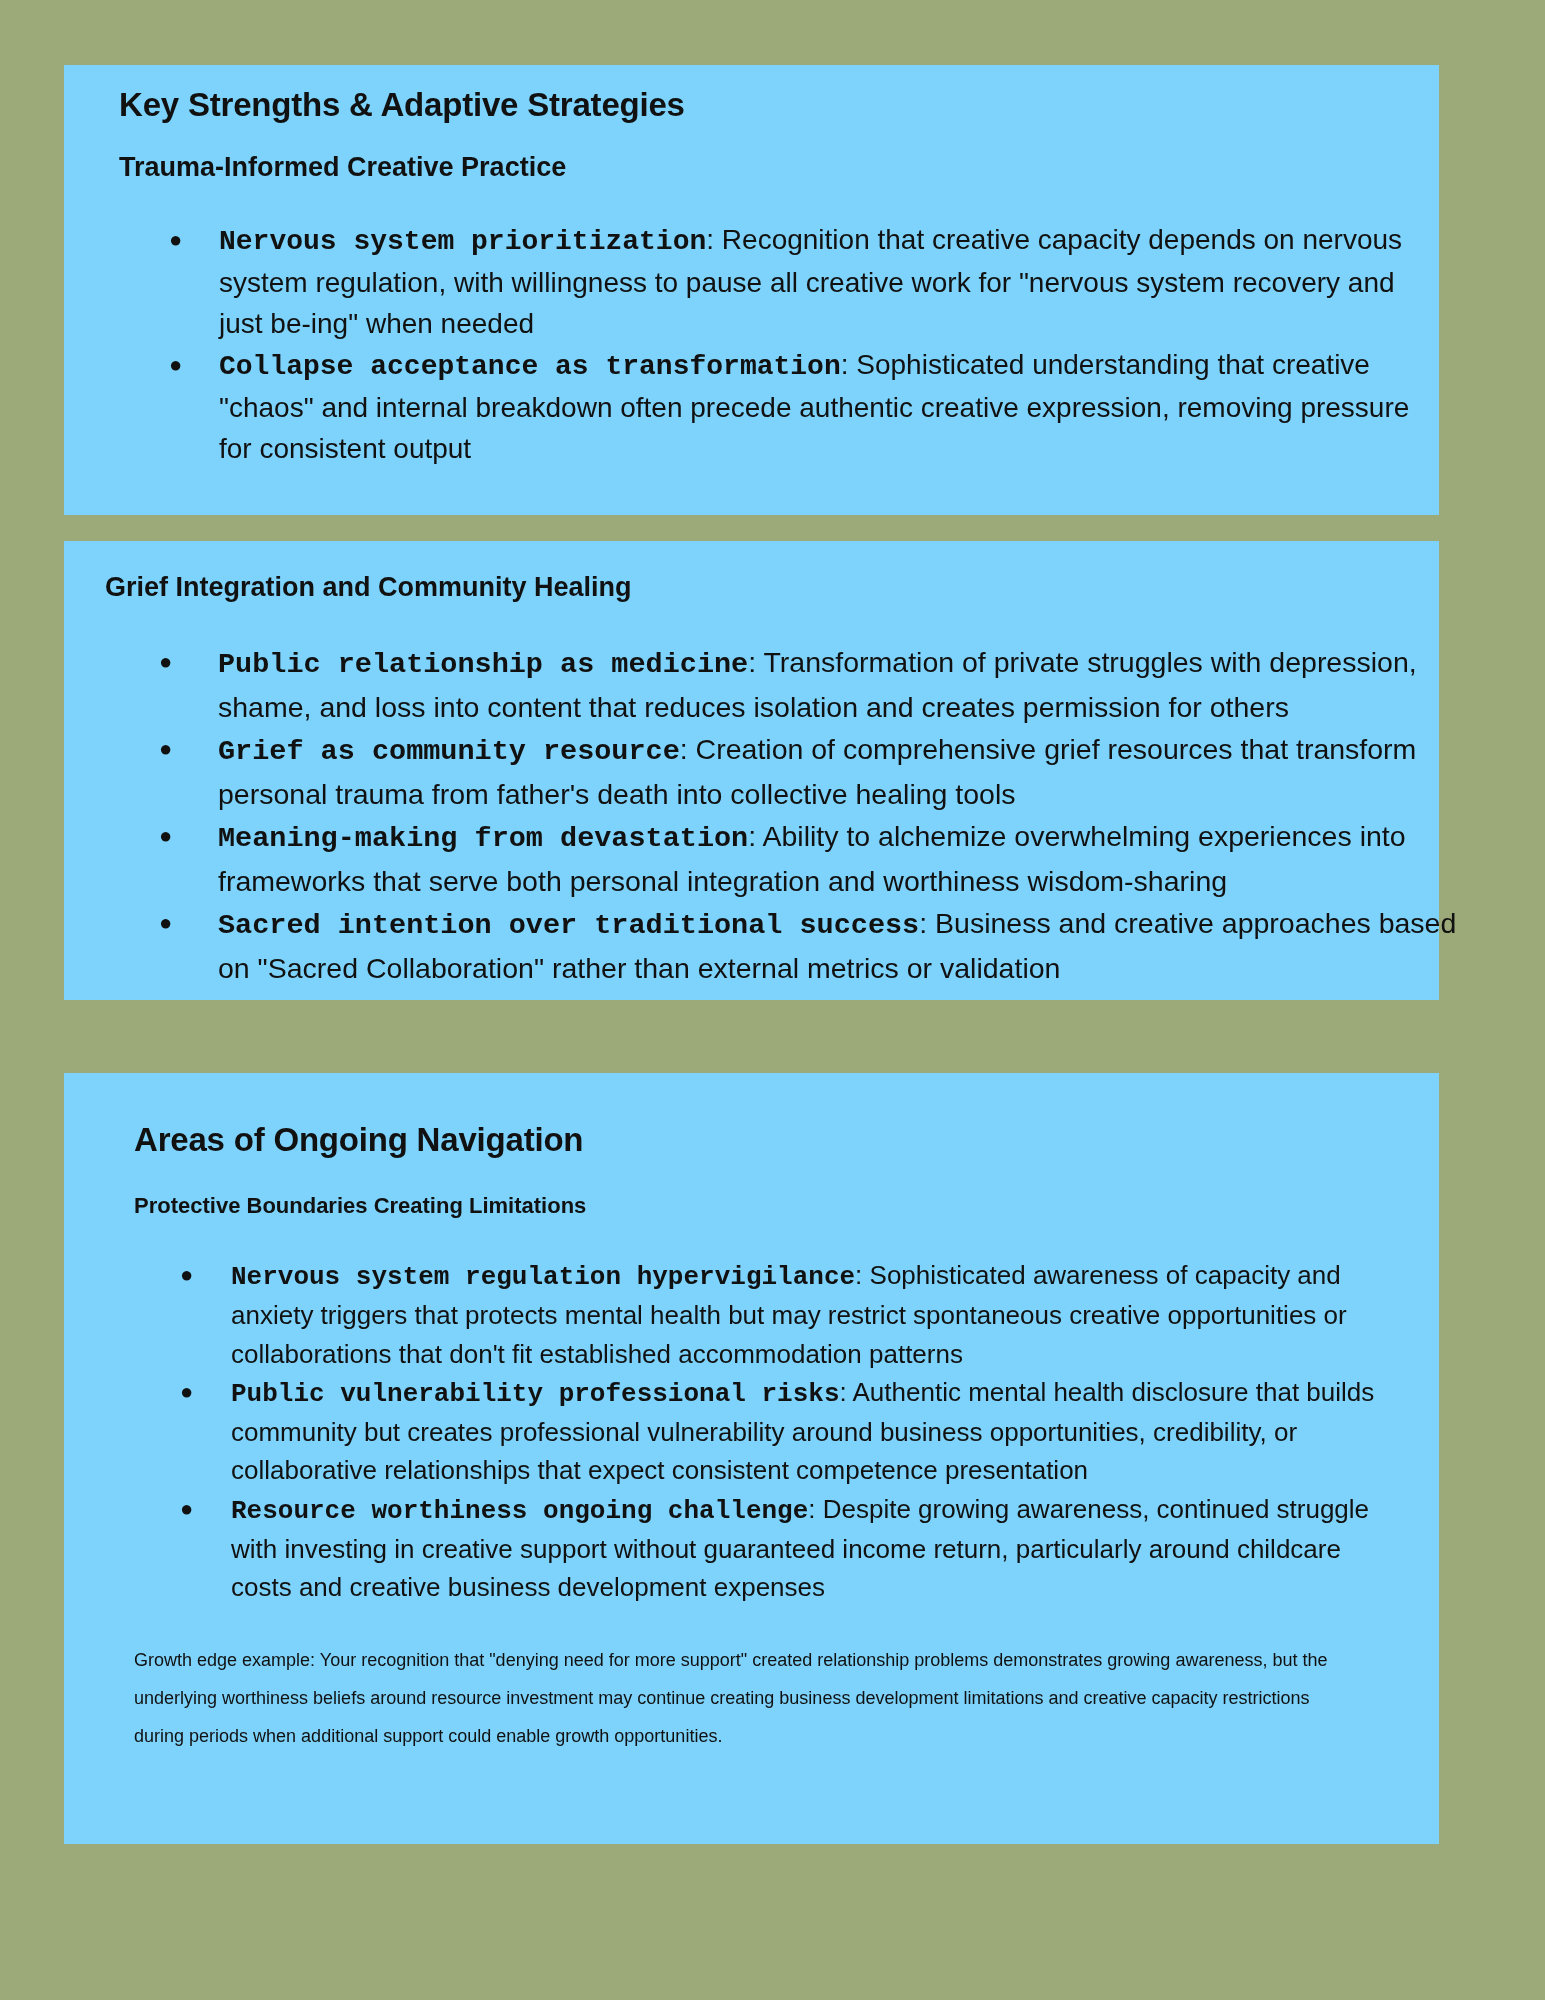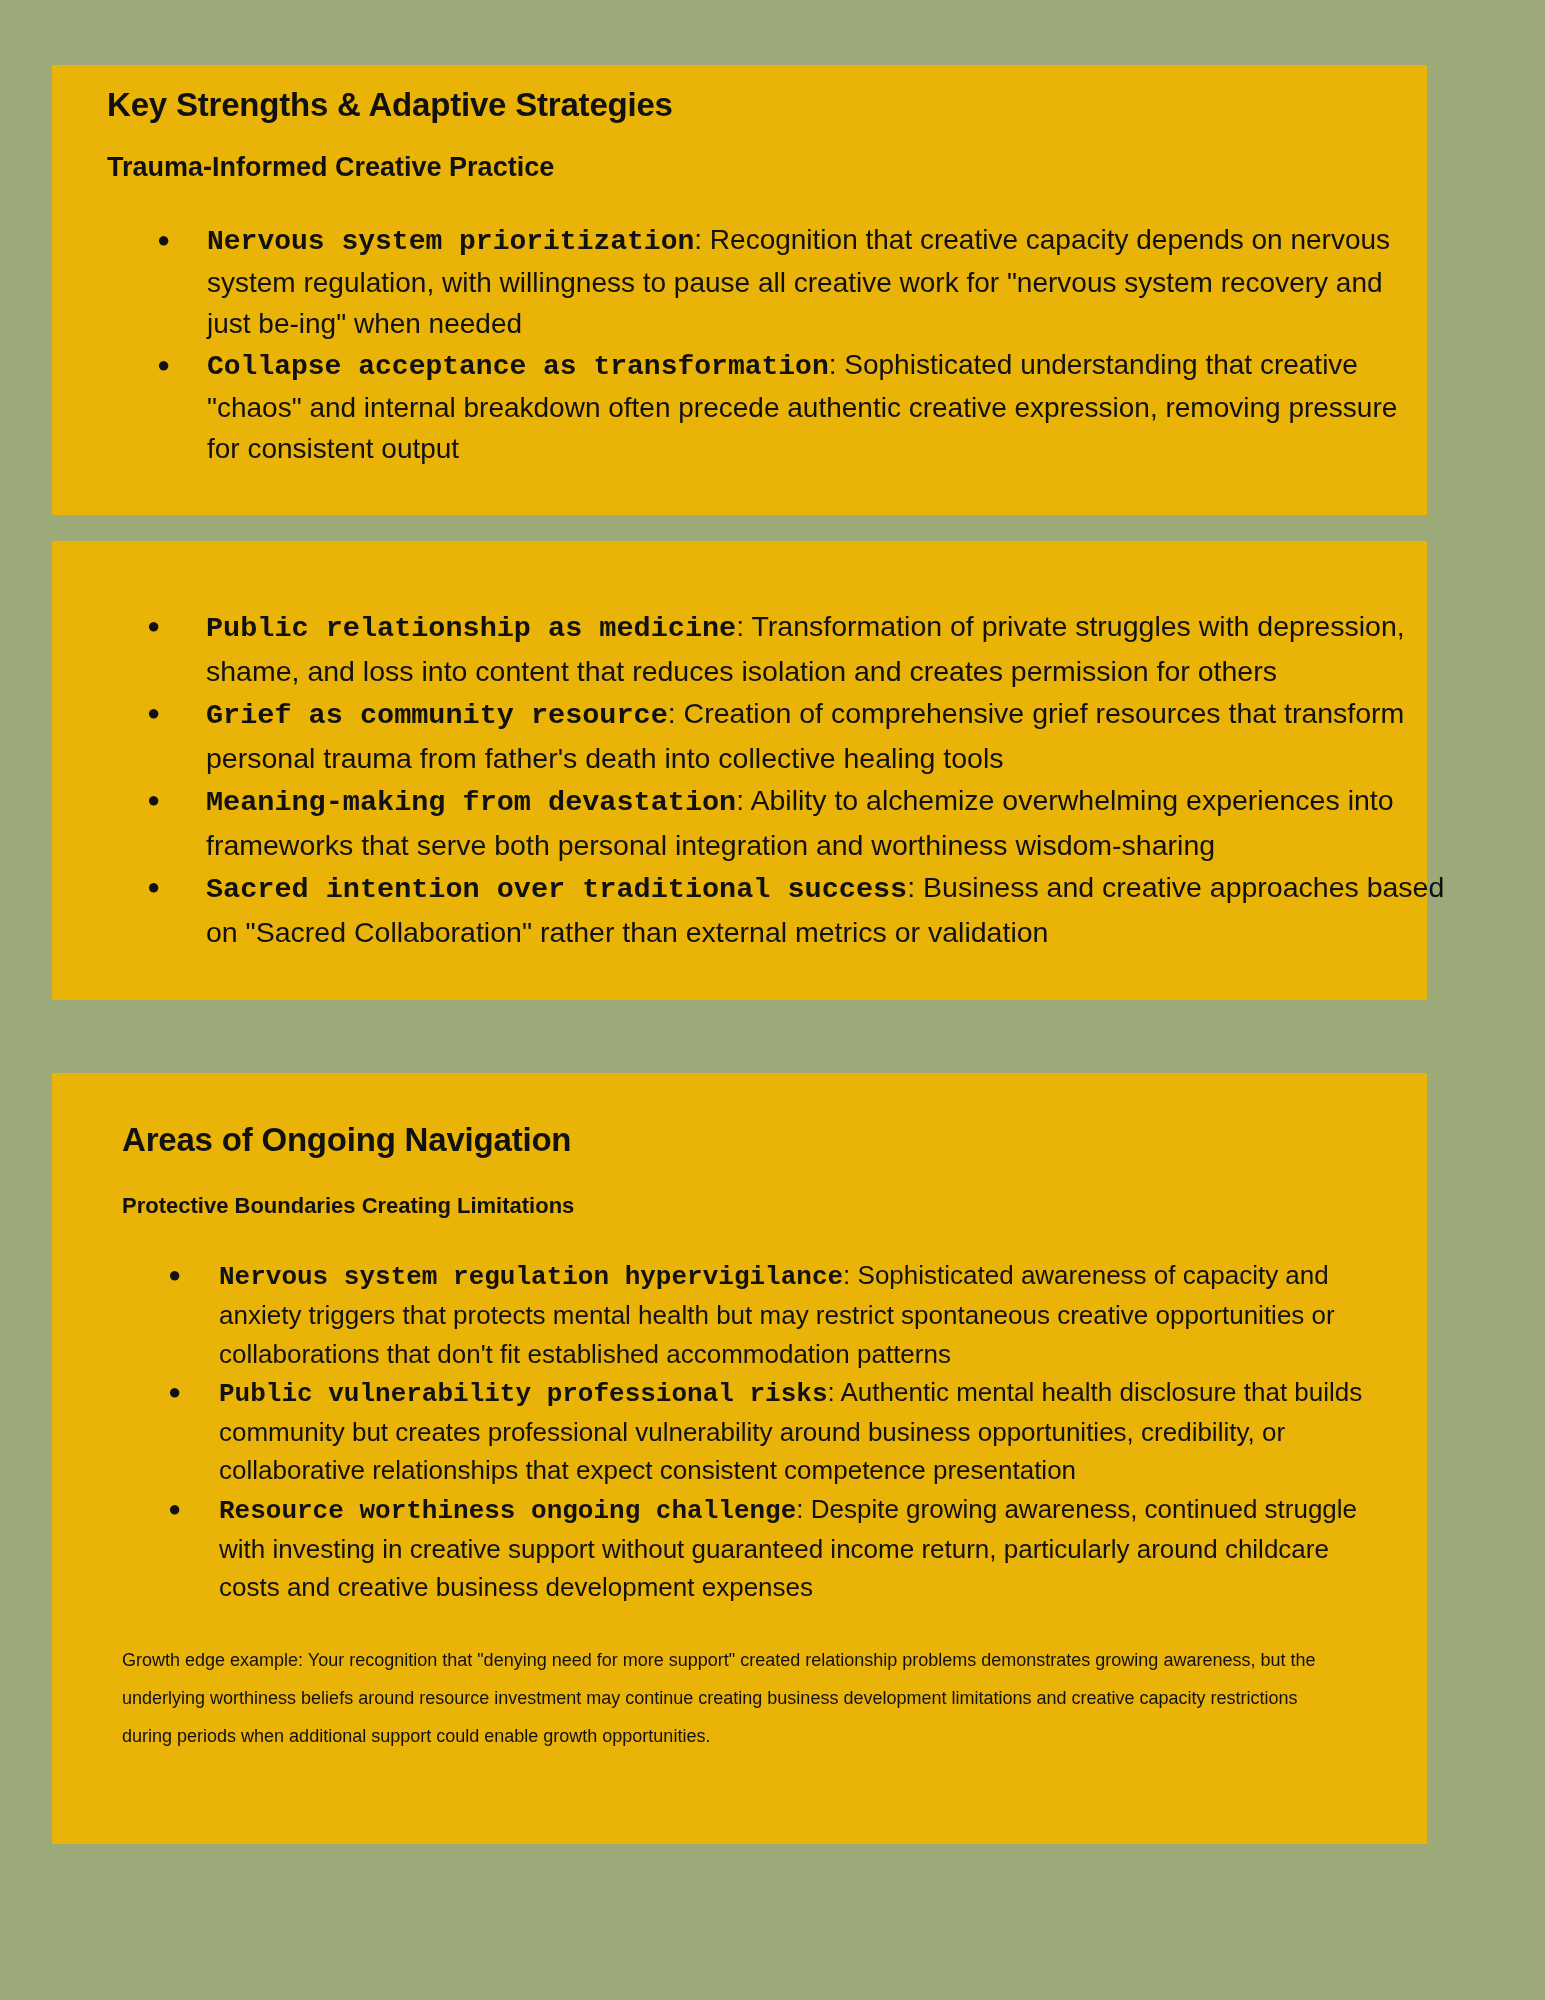--- a/index.html
+++ b/index.html
@@ -10,23 +10,23 @@
       width: 1545px;
       height: 2000px;
       background: #9caa7a;
       position: relative;
       font-family: "Liberation Sans", sans-serif;
       color: #111;
       overflow: hidden;
     }
     .card {
       position: absolute;
-      left: 52px;
+      left: 64px;
       width: 1375px;
-      background: #eab308;
+      background: #7dd3fc;
       box-sizing: border-box;
     }
     #card-1 { top: 65px; height: 450px; padding: 20px 0 0 55px; }
     #card-2 { top: 541px; height: 459px; padding: 28px 0 0 41px; }
     #card-3 { top: 1073px; height: 771px; padding: 47px 0 0 70px; }
 
     h1.section-title {
       font-size: 33px;
       font-weight: bold;
       margin: 0;
@@ -90,20 +90,21 @@
     <li>
       <span class="bullet">●</span><span class="term">Nervous system prioritization</span><span>: Recognition that creative capacity depends on nervous system regulation, with willingness to pause all creative work for "nervous system recovery and just be-ing" when needed</span>
     </li>
     <li>
       <span class="bullet">●</span><span class="term">Collapse acceptance as transformation</span><span>: Sophisticated understanding that creative "chaos" and internal breakdown often precede authentic creative expression, removing pressure for consistent output</span>
     </li>
   </ul>
 </div>
 
 <div class="card" id="card-2">
+  <h2 class="sub-title">Grief Integration and Community Healing</h2>
   <ul class="bullets">
     <li>
       <span class="bullet">●</span><span class="term">Public relationship as medicine</span><span>: Transformation of private struggles with depression, shame, and loss into content that reduces isolation and creates permission for others</span>
     </li>
     <li>
       <span class="bullet">●</span><span class="term">Grief as community resource</span><span>: Creation of comprehensive grief resources that transform personal trauma from father's death into collective healing tools</span>
     </li>
     <li>
       <span class="bullet">●</span><span class="term">Meaning-making from devastation</span><span>: Ability to alchemize overwhelming experiences into frameworks that serve both personal integration and worthiness wisdom-sharing</span>
     </li>

